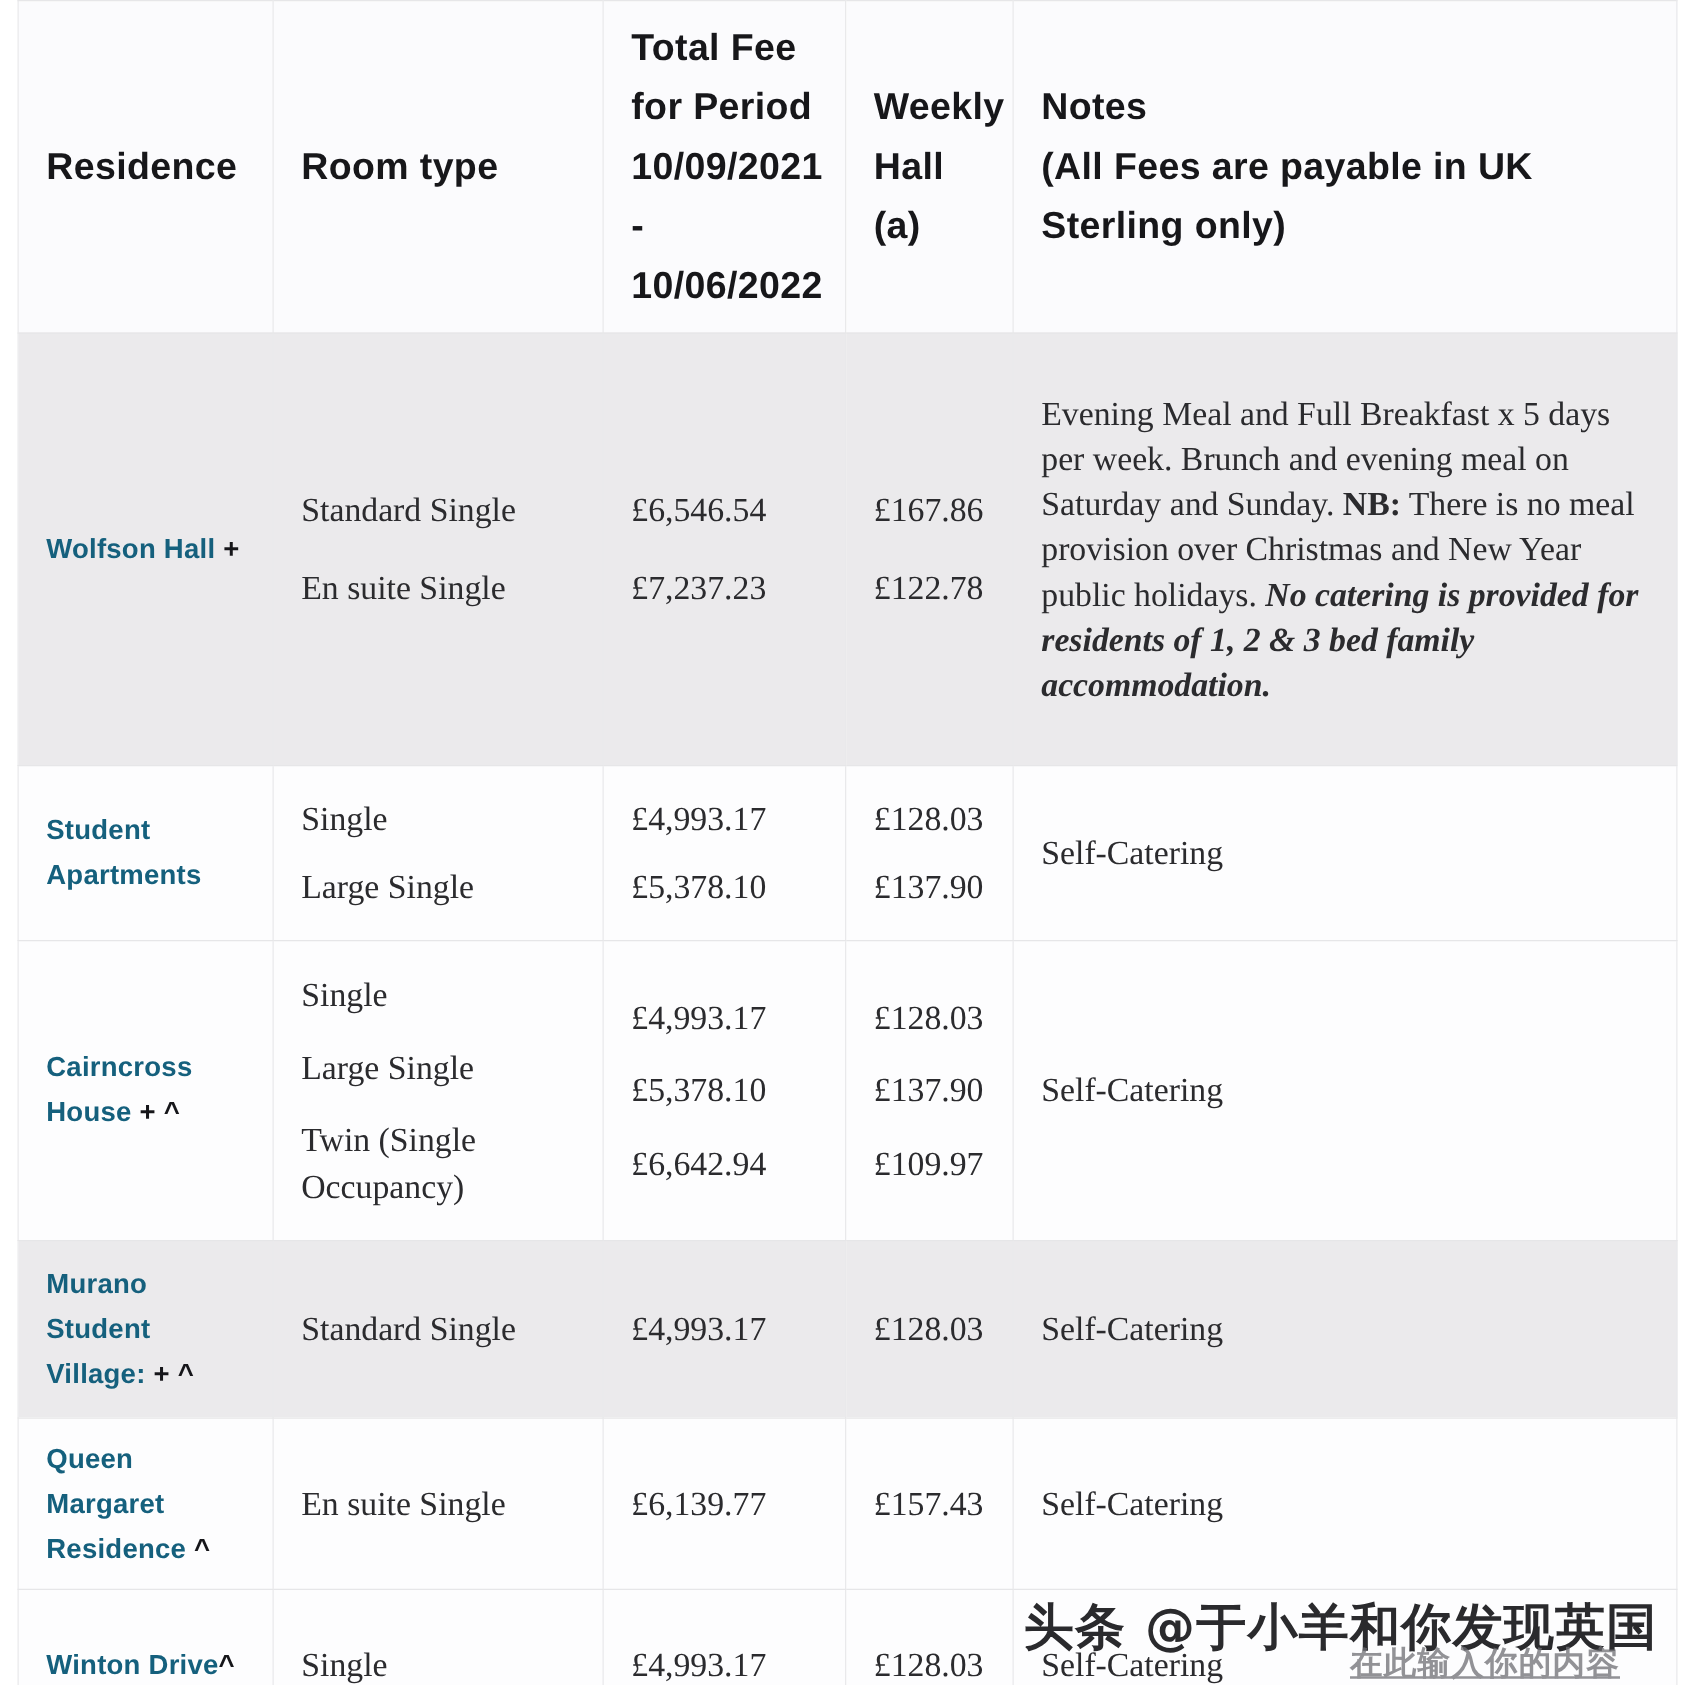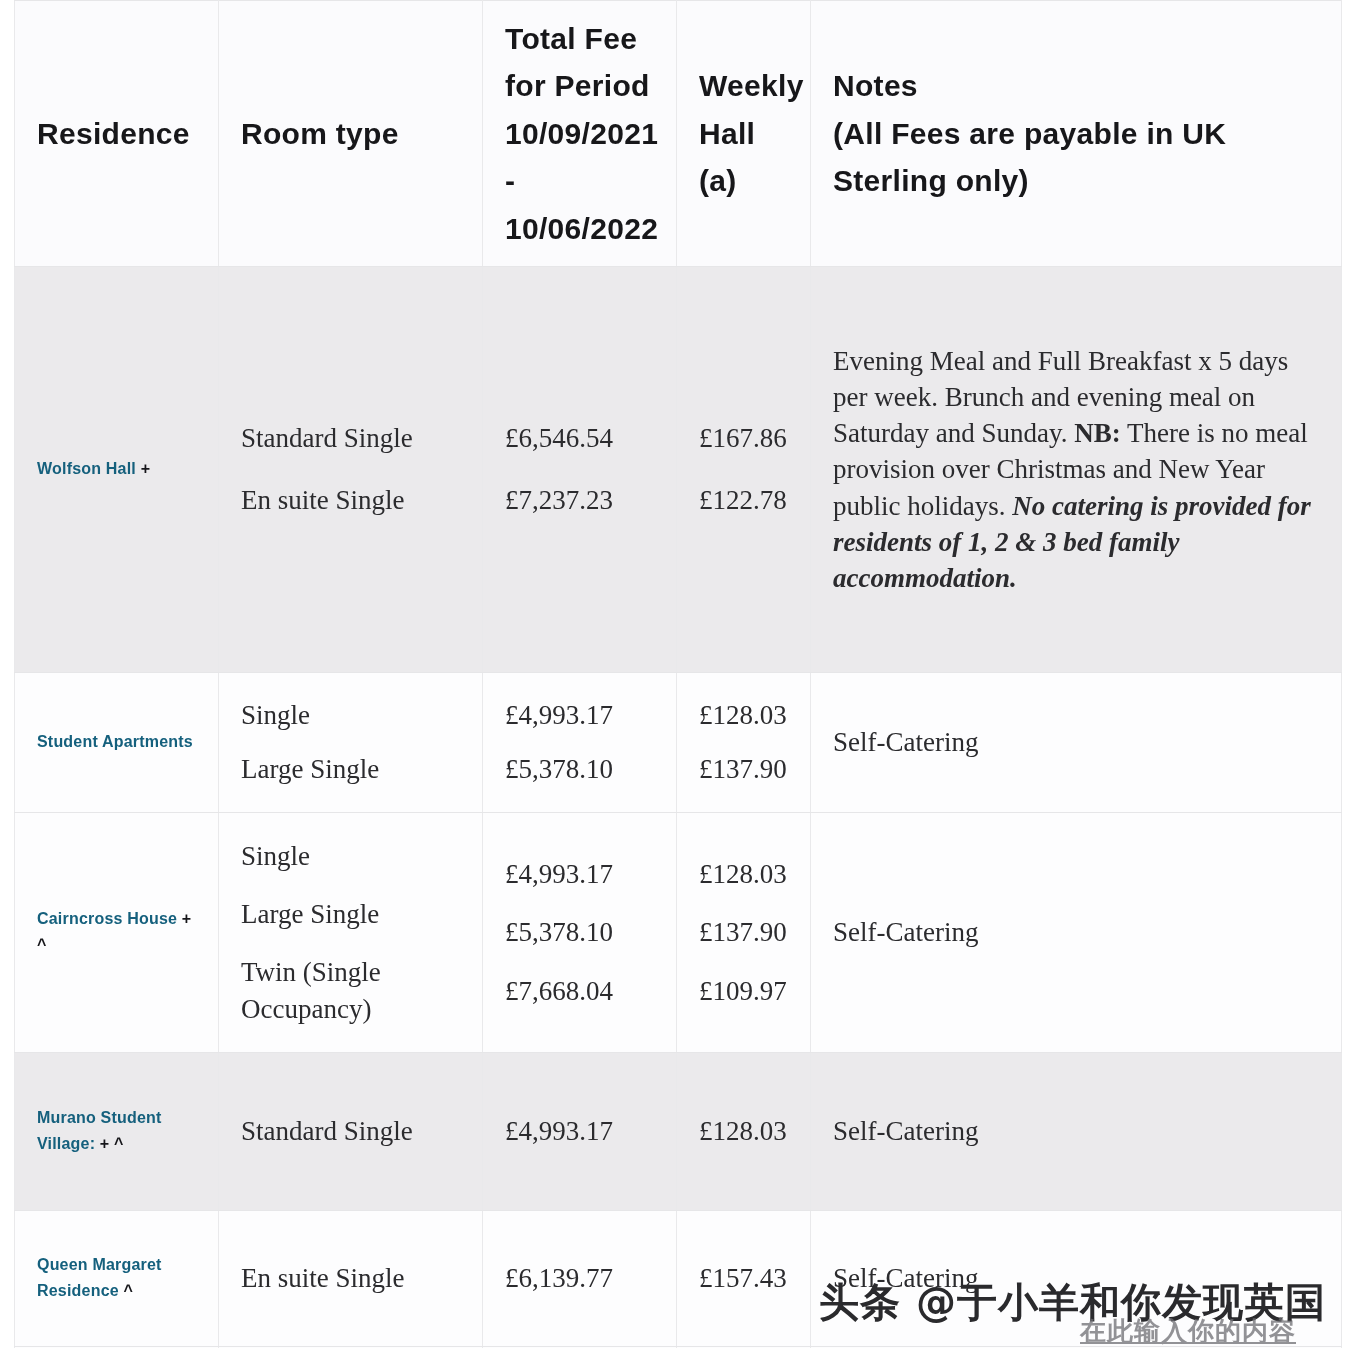--- a/index.html
+++ b/index.html
@@ -73,21 +73,21 @@
   tbody td {
     font-family: "Liberation Serif", serif;
     font-size: 27px;
     line-height: 1.34;
     color: #2b2b2e;
   }
 
   td.res-cell {
     font-family: "Liberation Sans", sans-serif;
     font-weight: bold;
-    font-size: 16px;
+    font-size: 22px;
     line-height: 1.64;
     letter-spacing: 0.2px;
     color: #15607d;
     padding-left: 22px;
     padding-right: 10px;
   }
   td.res-cell .reslink { color: #15607d; }
   td.res-cell .marks { color: #16161a; font-weight: bold; }
 
   td.room-cell   { padding-left: 20px; }
@@ -106,25 +106,25 @@
     font-family: "Liberation Serif", serif;
     font-size: 27px;
     line-height: 1.34;
     color: #2b2b2e;
     margin: 0;
   }
   .notes-para b { font-weight: bold; }
   .notes-para .bi { font-weight: bold; font-style: italic; }
 
   
-  tr.r-wolfson td { height: 406px; }
+  tr.r-wolfson td { height: 346px; }
   tr.r-student td { height: 140px; }
   tr.r-kelvin  td { height: 100px; }
   tr.r-cairn   td { height: 240px; }
-  tr.r-murano  td { height: 158px; }
+  tr.r-murano  td { height: 142px; }
   tr.r-queen   td { height: 136px; }
   tr.r-winton  td { height: 120px; }
 
   
   .watermark {
     position: absolute;
     right: 22px;
     bottom: 26px;
     font-family: "DejaVu Sans", sans-serif;
     font-weight: bold;
@@ -244,21 +244,21 @@
             <div class="stack gap-c">
               <span class="line">Single</span>
               <span class="line">Large Single</span>
               <span class="line">Twin (Single Occupancy)</span>
             </div>
           </td>
           <td class="total-cell">
             <div class="stack gap-c">
               <span class="line">£4,993.17</span>
               <span class="line">£5,378.10</span>
-              <span class="line">£7,668.04</span>
+              <span class="line">£6,642.94</span>
             </div>
           </td>
           <td class="weekly-cell">
             <div class="stack gap-c">
               <span class="line">£128.03</span>
               <span class="line">£137.90</span>
               <span class="line">£109.97</span>
             </div>
           </td>
           <td class="notes-cell">

